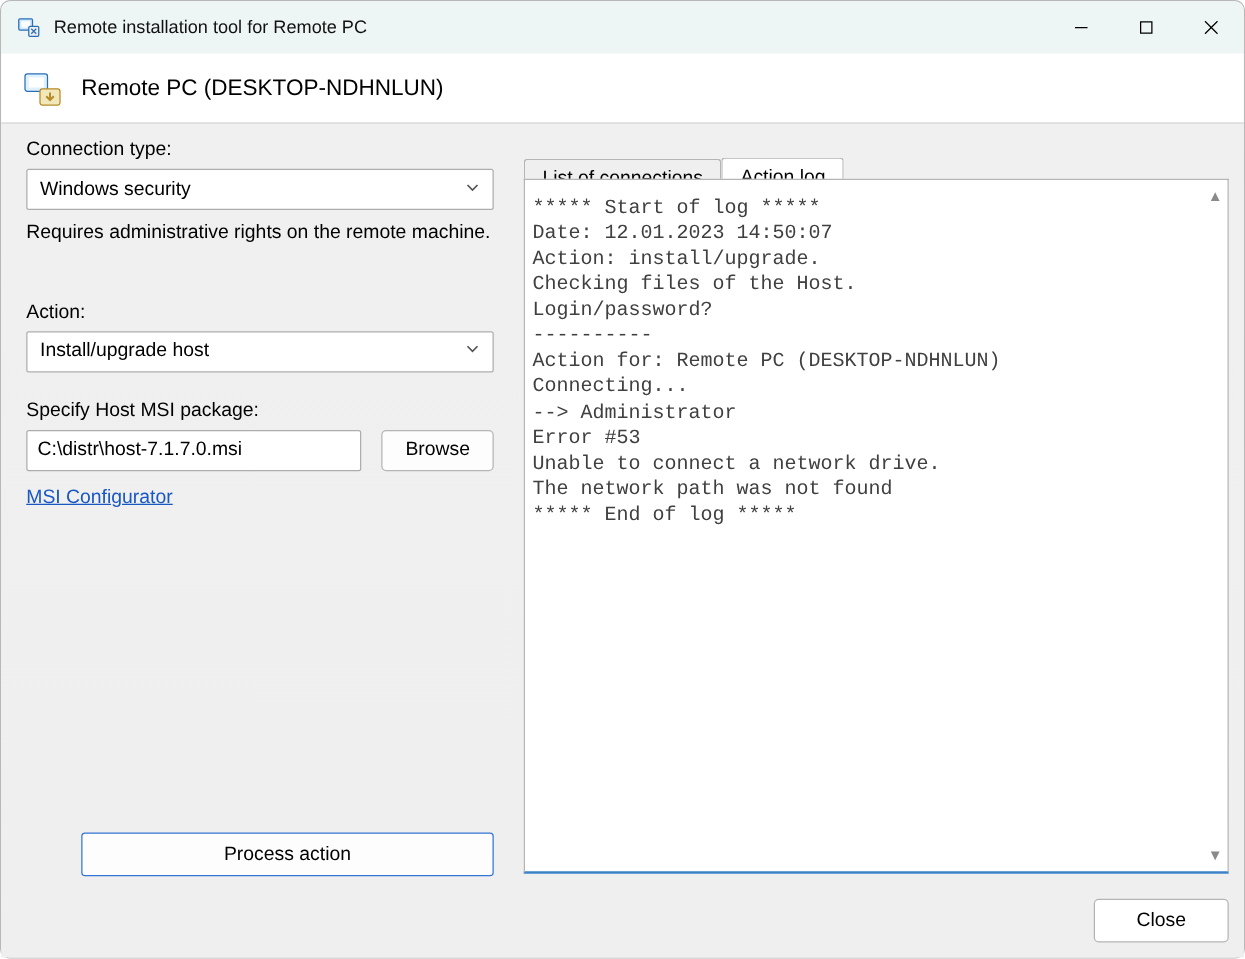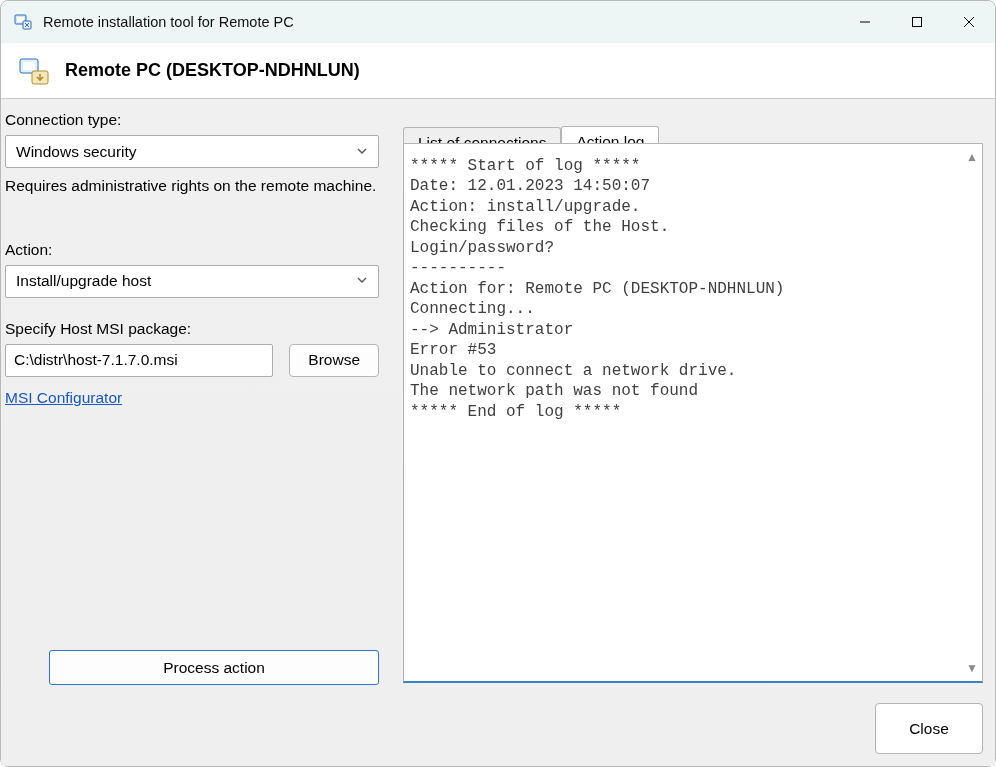--- a/index.html
+++ b/index.html
@@ -42,28 +42,28 @@
 
   .header {
     height:56px;
     background:#fff;
     border-bottom:1px solid #ccc;
     display:flex;
     align-items:center;
     padding: 0 16px;
   }
   .header .big-icon { width:34px;height:34px;margin-right:14px;display:flex;align-items:center;justify-content:center;}
-  .header .heading { font-weight:700; font-size:18px; }
+  .header .heading { font-weight:400; font-size:18px; }
 
   .client {
     flex:1;
     display:flex;
     flex-direction:column;
     background:linear-gradient(to bottom,#f0f0f0,#efefef);
-    padding: 12px 12px 12px 4px;
+    padding: 12px 12px 12px 20px;
   }
   .columns { display:flex; flex:1; gap:24px; }
   .leftcol { width:374px; display:flex; flex-direction:column; }
   .rightcol { flex:1; display:flex; flex-direction:column; }
 
   
   .field-label { font-size:15.5px; margin-bottom:6px; }
   .select {
     width:100%;
     height:33px;
@@ -175,21 +175,21 @@
   }
   .scroll-up { top:6px; }
   .scroll-dn { bottom:6px; }
 
   .footer {
     display:flex;
     justify-content:flex-end;
     padding-top:18px;
   }
   .close-btn {
-    height:51px;
+    height:35px;
     width:108px;
     border:1px solid #b5b5b5;
     background:#fff;
     font-size:15.5px;
     border-radius:4px;
     display:flex;align-items:center;justify-content:center;
   }
 </style>
 </head>
 <body>

